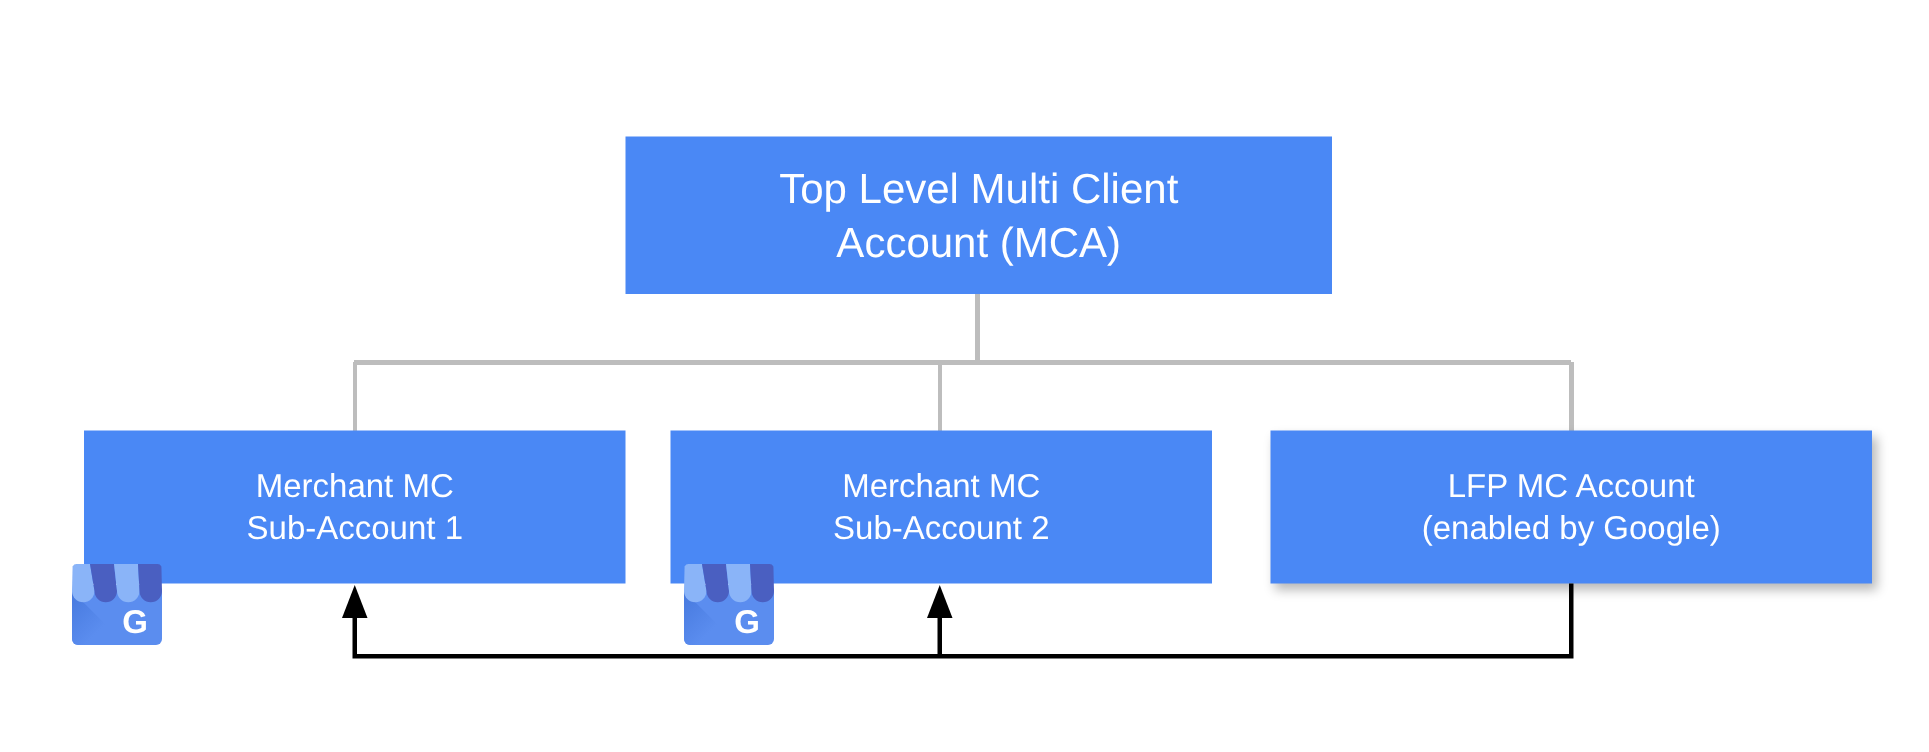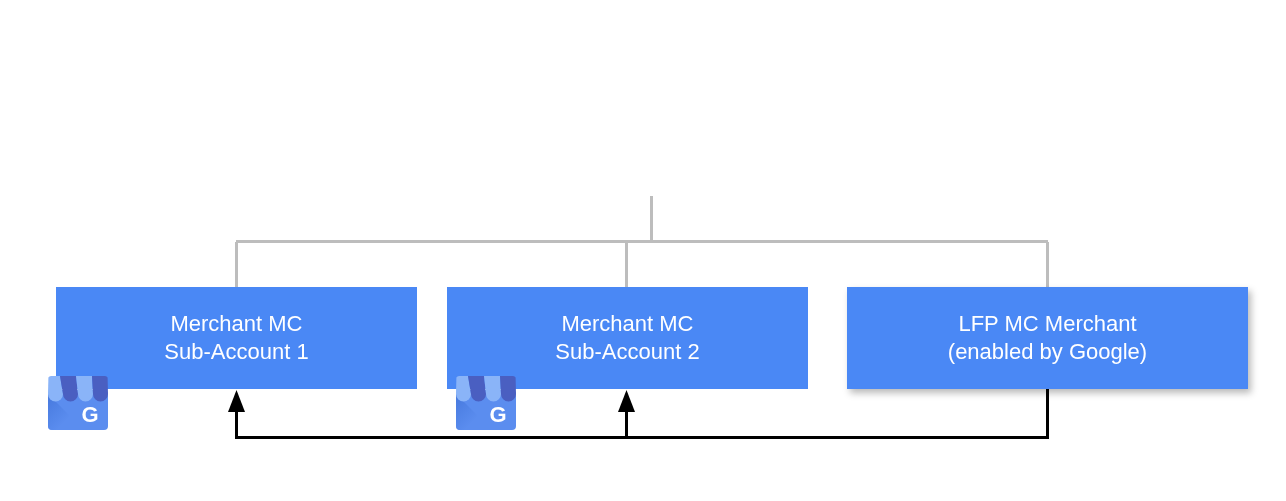--- a/index.html
+++ b/index.html
@@ -113,33 +113,37 @@
     <g stroke="#000000" stroke-width="3" fill="none">
       <path d="M 1047.5 389 L 1047.5 437.5 L 236.5 437.5 L 236.5 404"></path>
       <path d="M 626.5 437.5 L 626.5 404"></path>
     </g>
     <g fill="#000000" stroke="none">
       <polygon points="236.5,390 228,412 245,412"></polygon>
       <polygon points="626.5,390 618,412 635,412"></polygon>
     </g>
   </svg>
 
+  <div class="node" id="node-top">
+    <span class="node-text">Top Level Multi Client
+Account (MCA)</span>
+  </div>
 
   <div class="node" id="node-merchant-1">
     <span class="node-text">Merchant MC
 Sub-Account 1</span>
   </div>
 
   <div class="node" id="node-merchant-2">
     <span class="node-text">Merchant MC
 Sub-Account 2</span>
   </div>
 
   <div class="node" id="node-lfp">
-    <span class="node-text">LFP MC Merchant
+    <span class="node-text">LFP MC Account
 (enabled by Google)</span>
   </div>
 
   <svg class="gbp-icon" id="gbp-icon-1" viewBox="0 0 76 76">
     <defs>
       <linearGradient id="gbpShade1" x1="0" y1="0" x2="1" y2="1">
         <stop offset="0%" stop-color="#3f72d8"></stop>
         <stop offset="62%" stop-color="#5b8def"></stop>
       </linearGradient>
     </defs>

